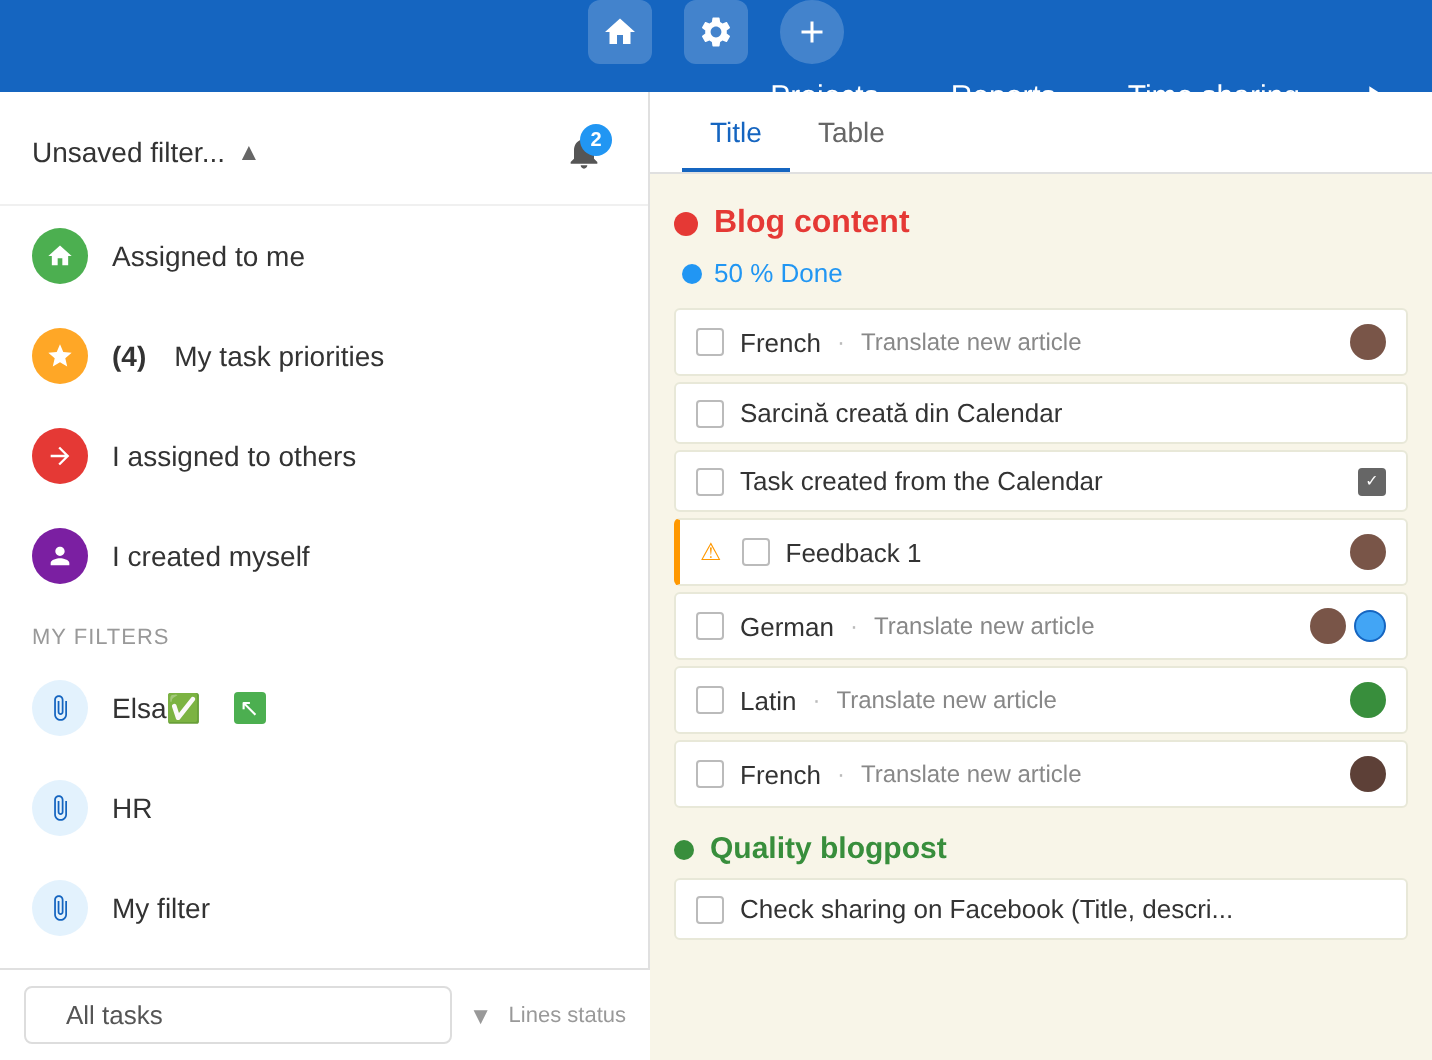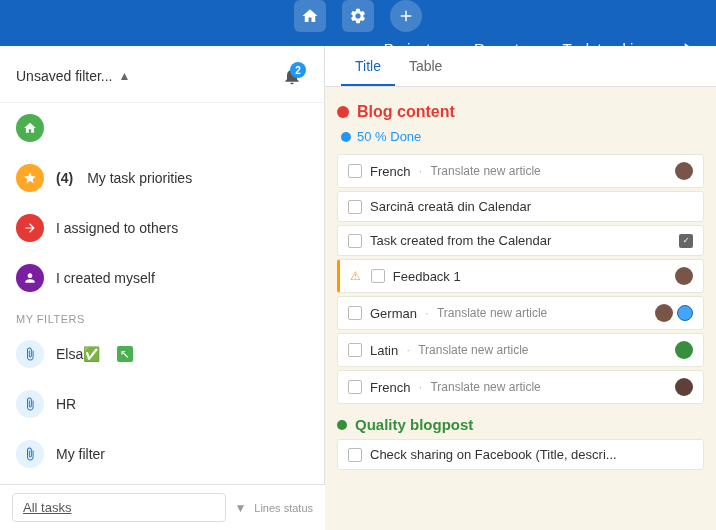--- a/index.html
+++ b/index.html
@@ -84,22 +84,22 @@
     
     .bottom-bar {
       position: absolute; bottom: 0; left: 0; width: 325px;
       background: white; border-top: 1px solid #e0e0e0;
       padding: 8px 12px;
       display: flex; align-items: center; gap: 8px;
       z-index: 90;
     }
     .bottom-select {
       flex: 1; border: 1px solid #ddd; border-radius: 4px;
-      padding: 6px 10px; font-size: 13px; color: #555;
-      appearance: none; background: white; cursor: pointer; text-decoration: underline;
+      padding: 6px 20px; font-size: 13px; color: #555;
+      appearance: none; background: white; cursor: pointer;
     }
     .bottom-chevron { color: #999; font-size: 12px; }
 
     
     .main-content {
       position: absolute; top: 46px; left: 325px; right: 0; bottom: 0;
       background: #f8f5e8;
       overflow: hidden;
     }
 
@@ -200,21 +200,21 @@
     </div>
     <div class="topbar-icon topbar-plus-icon">
       <svg width="18" height="18" viewBox="0 0 24 24" fill="white">
           <path d="M19 13h-6v6h-2v-6H5v-2h6V5h2v6h6v2z"></path>
         </svg>
     </div>
   </div>
   <div class="topbar-right">
     <a class="nav-link">Projects</a>
     <a class="nav-link">Reports</a>
-    <a class="nav-link">Task tracking</a>
+    <a class="nav-link">Time sharing</a>
     <div class="topbar-play">
       <svg width="20" height="20" viewBox="0 0 24 24" fill="white">
           <path d="M8 5v14l11-7z"></path>
         </svg>
     </div>
   </div>
 </div>
 
 <div class="dropdown-panel">
   <div class="filter-header">
@@ -229,20 +229,21 @@
       <span class="notification-badge">2</span>
     </div>
   </div>
 
   <div class="menu-item">
     <div class="menu-item-icon" style="background:#4CAF50;">
       <svg width="14" height="14" viewBox="0 0 24 24" fill="white">
           <path d="M10 20v-6h4v6h5v-8h3L12 3 2 12h3v8z"></path>
         </svg>
     </div>
+    <span class="menu-item-label">Assigned to me</span>
   </div>
 
   <div class="menu-item">
     <div class="menu-item-icon" style="background:#FFA726;">
       <svg width="14" height="14" viewBox="0 0 24 24" fill="white">
           <path d="M12 17.27L18.18 21l-1.64-7.03L22 9.24l-7.19-.61L12 2 9.19 8.63 2 9.24l5.46 4.73L5.82 21z"></path>
         </svg>
     </div>
     <span class="menu-item-label" style="font-weight:600;margin-right:2px;">(4)</span>
     <span class="menu-item-label">My task priorities</span>

